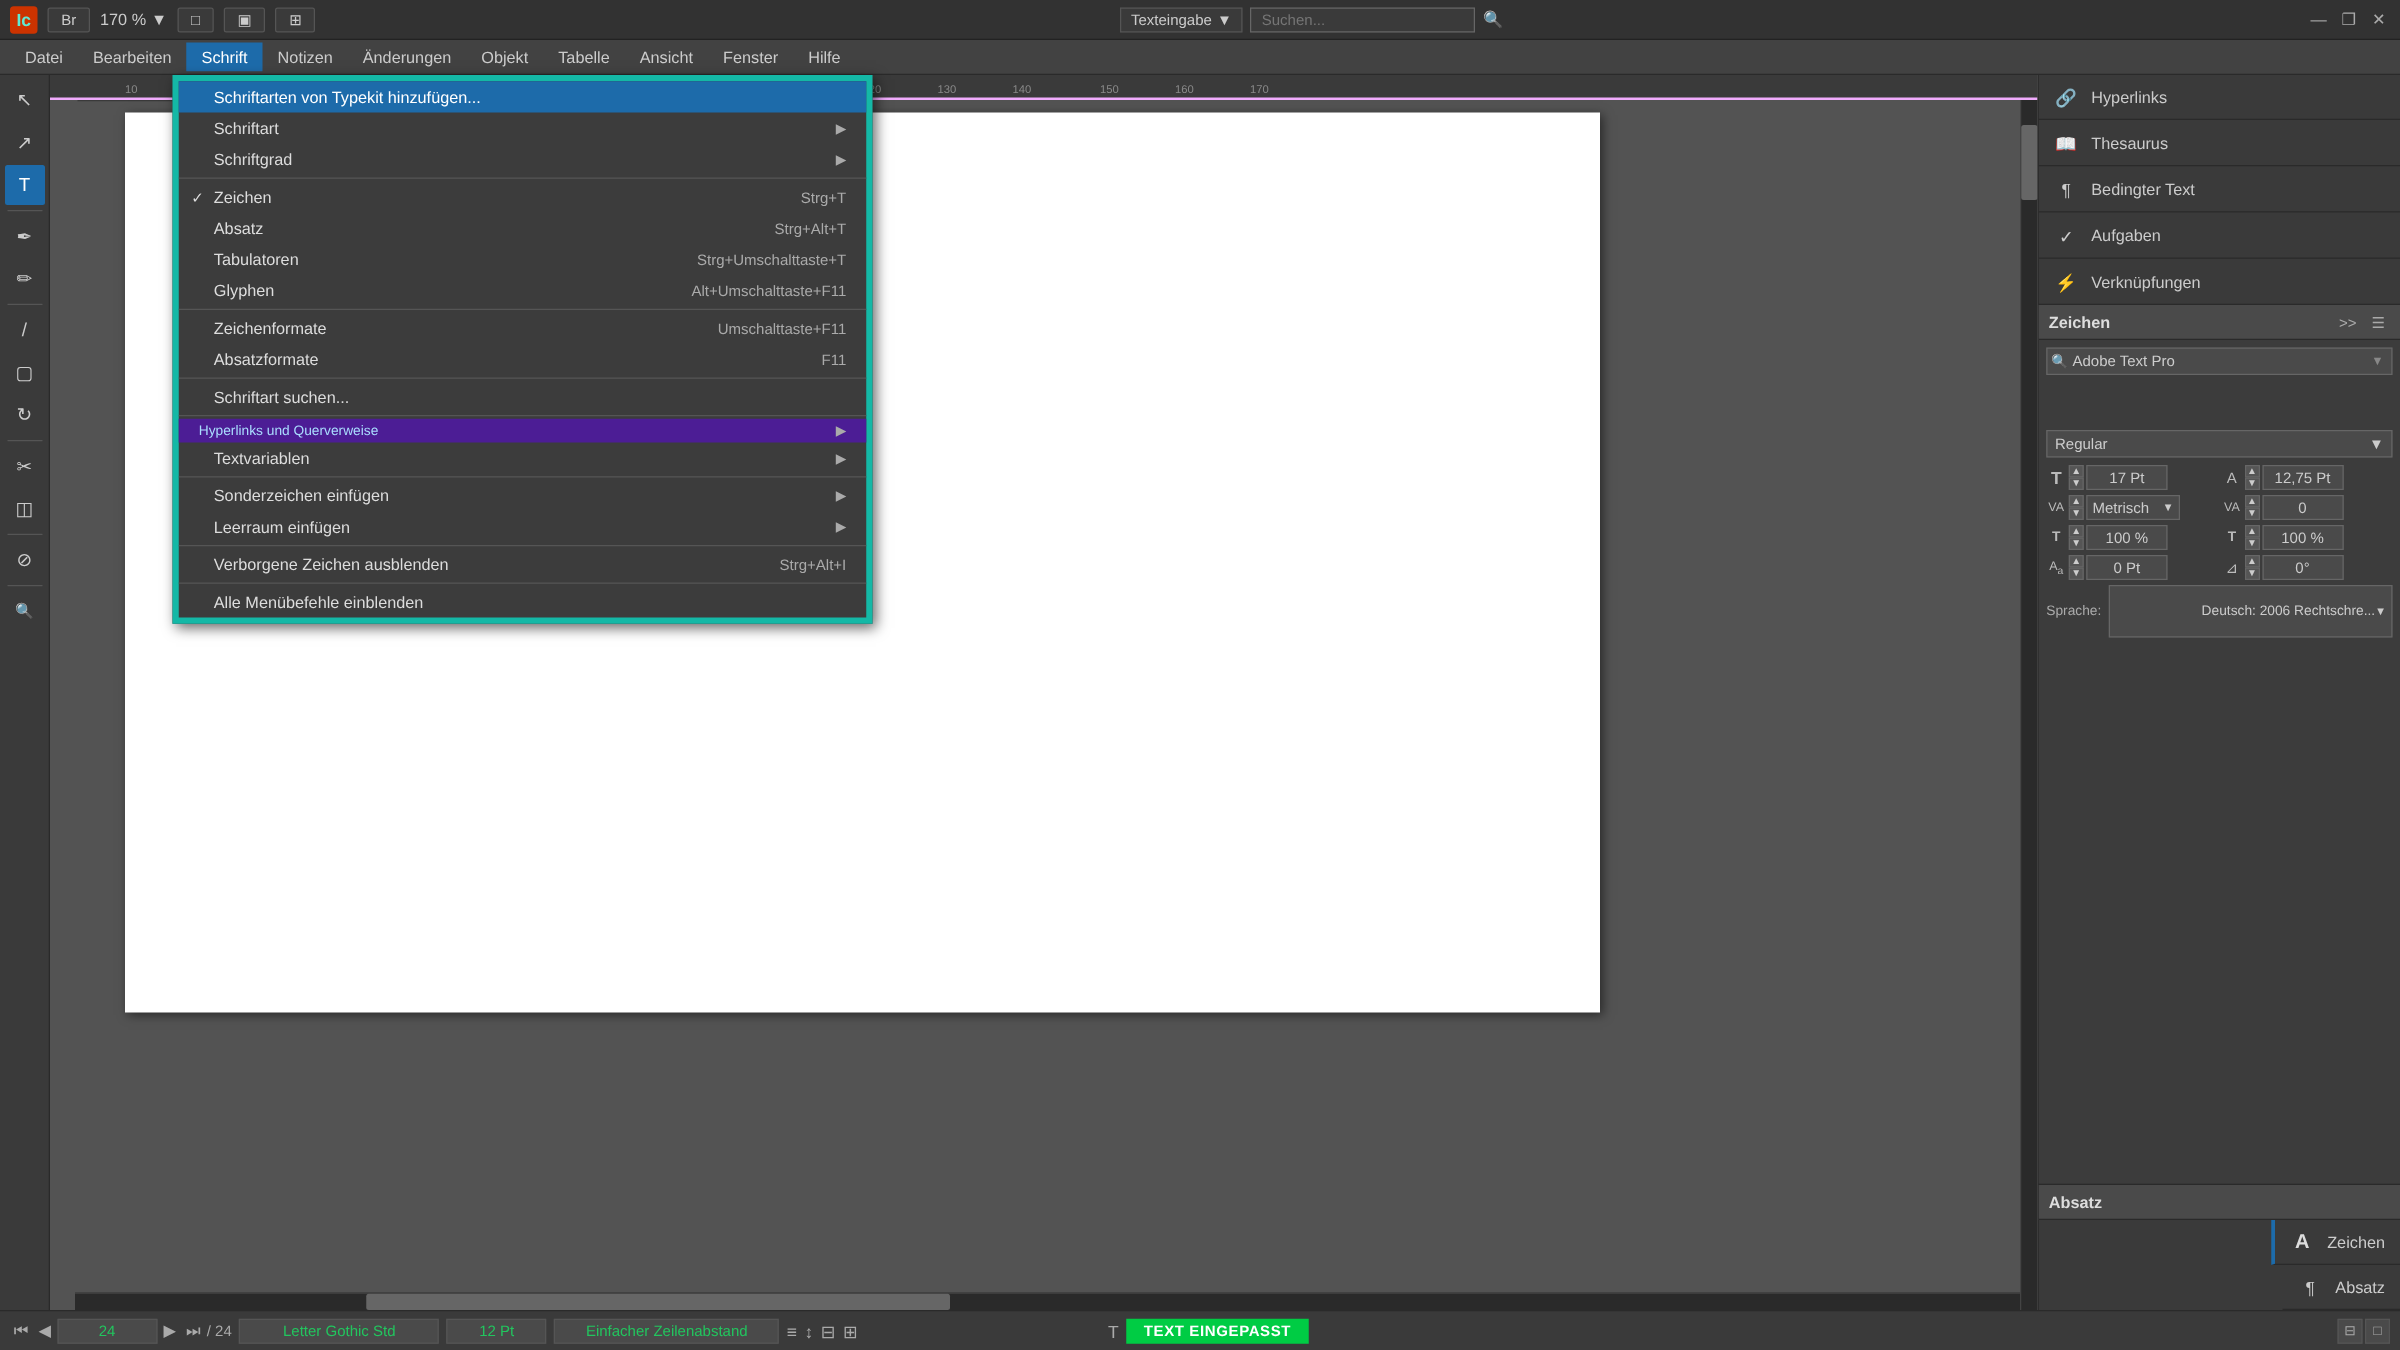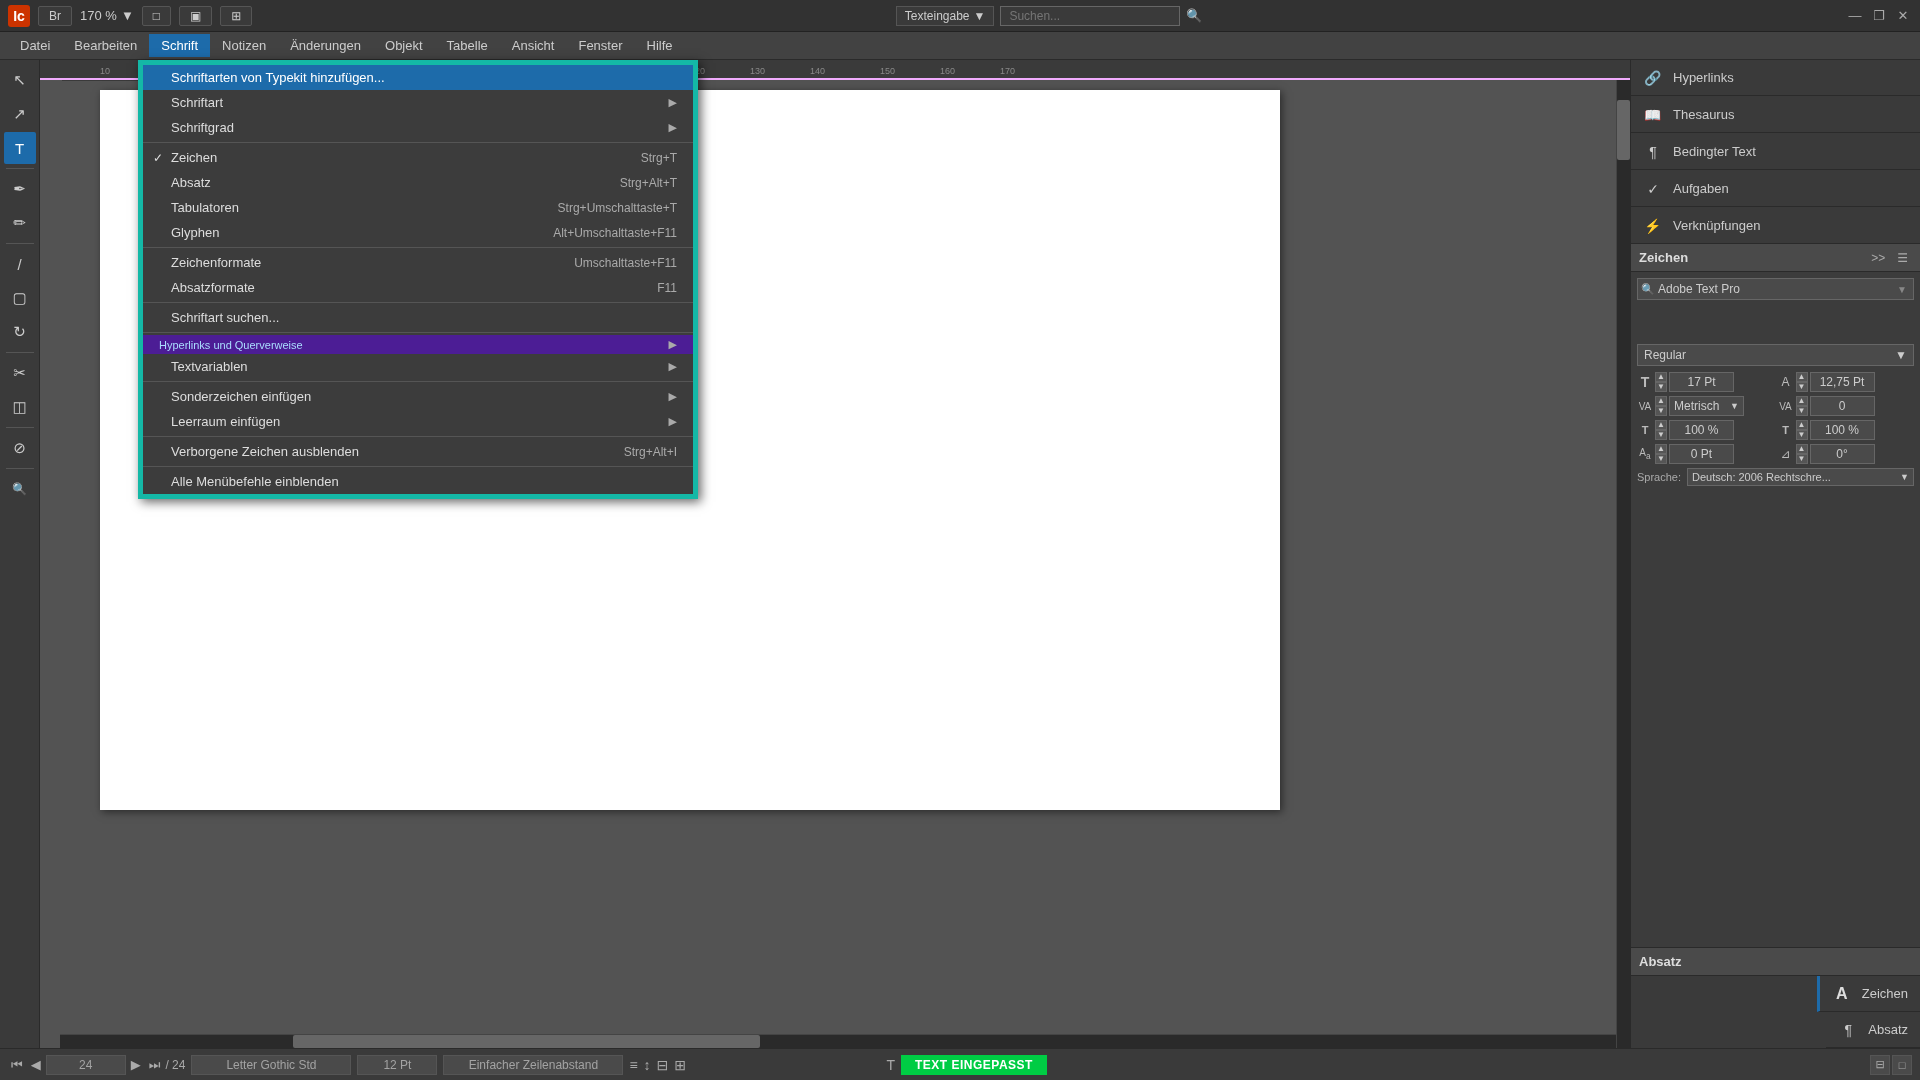--- a/index.html
+++ b/index.html
@@ -27,21 +27,21 @@
     #titlebar-left {
       display: flex;
       align-items: center;
       gap: 8px;
     }
     .tb-icon {
       width: 22px; height: 22px;
       background: #cc3300;
       border-radius: 3px;
       display: flex; align-items: center; justify-content: center;
-      font-size: 14px; font-weight: bold; color: #ffffff;
+      font-size: 14px; font-weight: bold; color: #5eead4;
     }
     .tb-btn {
       background: #3a3a3a;
       border: 1px solid #555;
       color: #ccc;
       padding: 2px 10px;
       font-size: 12px;
       border-radius: 2px;
       cursor: pointer;
     }
@@ -306,25 +306,25 @@
     }
     .sprache-label {
       font-size: 11px;
       color: #aaa;
     }
     .sprache-dropdown {
       flex: 1;
       background: #4a4a4a;
       border: 1px solid #666;
       color: #ccc;
-      padding: 2px 4px;
+      padding: 14px 4px;
       font-size: 11px;
       display: flex;
       align-items: center;
-      justify-content: space-between;
+      justify-content: flex-end;
       cursor: pointer;
     }
 
     
     .absatz-panel {
       background: #3c3c3c;
       border-top: 1px solid #2a2a2a;
     }
     .absatz-header {
       height: 28px;
@@ -394,21 +394,21 @@
       gap: 6px;
       border-top: 1px solid #2a2a2a;
       font-size: 12px;
       color: #aaa;
     }
     .status-field {
       background: #4a4a4a;
       border: 1px solid #555;
       padding: 2px 8px;
       font-size: 12px;
-      color: #a3a3a3;
+      color: #22c55e;
       min-width: 80px;
       text-align: center;
     }
     .status-nav {
       display: flex; align-items: center; gap: 2px;
     }
     .status-nav-btn {
       color: #aaa; cursor: pointer; padding: 0 3px; font-size: 13px;
     }
     .status-page-info {

